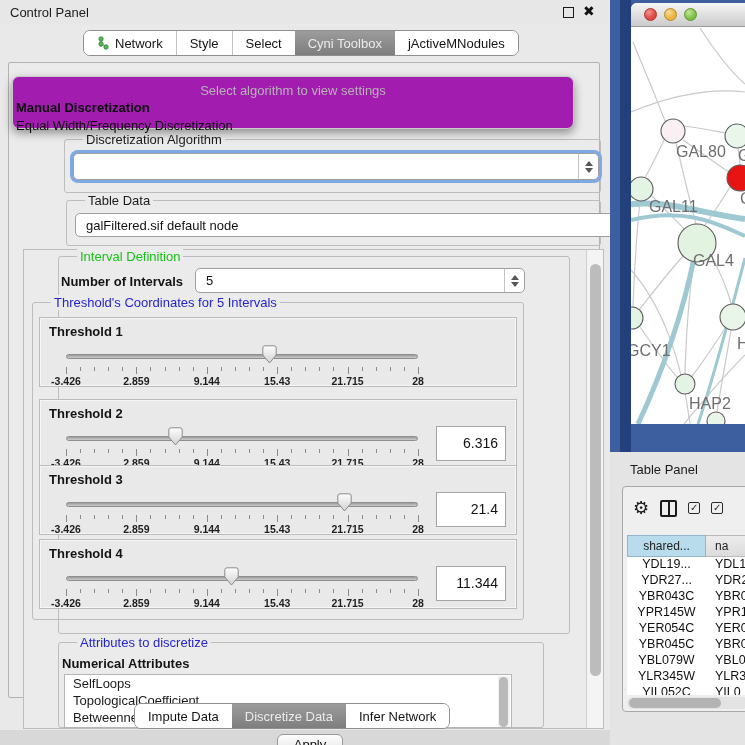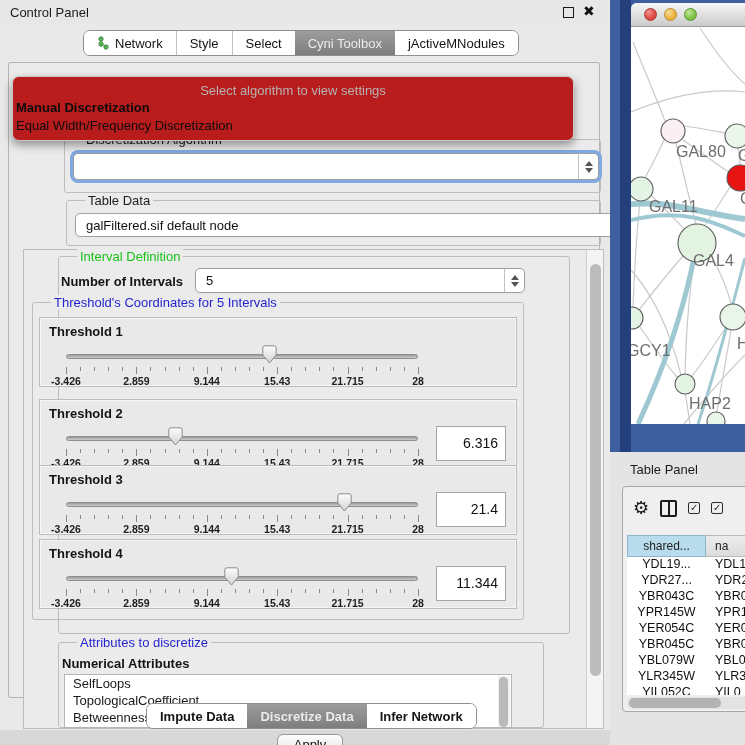--- a/index.html
+++ b/index.html
@@ -9,21 +9,21 @@
 
   
   #control-panel { position:absolute; left:0; top:0; width:610px; height:730px; background:#e9e9e9; }
   #cp-titlebar { position:absolute; left:0; top:0; width:608px; height:24px; background:#e7e7e7; }
   #cp-title { position:absolute; left:10px; top:5px; font-size:13px; color:#1c1c1c; }
   #cp-float { position:absolute; left:563px; top:7px; width:11px; height:11px; border:1.6px solid #1a1a1a; background:transparent; }
   #cp-close { position:absolute; left:583px; top:3px; font-size:14px; font-weight:bold; color:#111; }
 
   .tabbar { position:absolute; display:flex; height:26px; background:#fff; border:1px solid #8f8f8f; border-radius:7px; overflow:hidden; align-items:stretch; }
   #top-tabbar { left:83px; top:30px; }
-  #bottom-tabbar { left:146px; top:703px;font-weight:bold; }
+  #bottom-tabbar { left:134px; top:703px; }
   .tab { display:flex; align-items:center; gap:5px; padding:0 13px; font-size:13px; color:#141414; white-space:nowrap; background:#fff; }
   .tab.sep { border-left:1px solid #c2c2c2; }
   .tab.selected { background:linear-gradient(#9c9c9c,#7e7e7e); color:#ebebeb; border-left:none; }
   .net-ico { width:13px; height:14px; display:inline-block; }
 
   #outer-box { position:absolute; left:8px; top:62px; width:592px; height:636px; background:#ebebeb; border:1px solid #b3b3b3; border-radius:2px; }
 
   .group { position:absolute; border:1px solid #bdbdbd; border-radius:3px; }
   .group-label { position:absolute; top:-8px; left:18px; font-size:13px; background:#ebebeb; padding:0 3px; white-space:nowrap; }
   .lab-plain { color:#1c1c1c; }
@@ -34,21 +34,21 @@
   .combo .txt { padding-left:10px; flex:1; overflow:hidden; white-space:nowrap; }
   .stepper { width:20px; height:100%; border-left:1px solid #c2c2c2; display:flex; flex-direction:column; align-items:center; justify-content:center; gap:2px; }
   .arr-up { width:0; height:0; border-left:4px solid transparent; border-right:4px solid transparent; border-bottom:5px solid #555; }
   .arr-dn { width:0; height:0; border-left:4px solid transparent; border-right:4px solid transparent; border-top:5px solid #555; }
 
   
   #algo-group { left:55px; top:76px; width:537px; height:54px; }
   #algo-combo { left:64px; top:90px; width:526px; height:27px; box-shadow:0 0 0 3px #7fa9e2; }
 
   
-  #algo-popup { position:absolute; left:12px; top:76px; width:562px; height:65px; background:#b91c1c; border:1px solid #c9c9c9; border-radius:7px; box-shadow:0 4px 10px rgba(0,0,0,.4); z-index:30; }
+  #algo-popup { position:absolute; left:12px; top:76px; width:562px; height:53px; background:#a21caf; border:1px solid #c9c9c9; border-radius:7px; box-shadow:0 4px 10px rgba(0,0,0,.4); z-index:30; }
   #algo-popup .hint { position:absolute; top:6px; left:0; width:100%; text-align:center; font-size:13px; color:#b4b4b4; }
   .popup-opt { position:absolute; left:3px; font-size:13px; color:#0c0c0c; }
   .popup-opt.b { font-weight:bold; top:23px; }
   .popup-opt.p { top:41px; }
 
   #tabledata-group { left:57px; top:137px; width:535px; height:46px; }
   #tabledata-combo { left:66px; top:150px; width:596px; height:24px; }
 
   
   #viewport { position:absolute; left:14px; top:186px; width:581px; height:480px; border:1px solid #bdbdbd; background:#ebebeb; }

